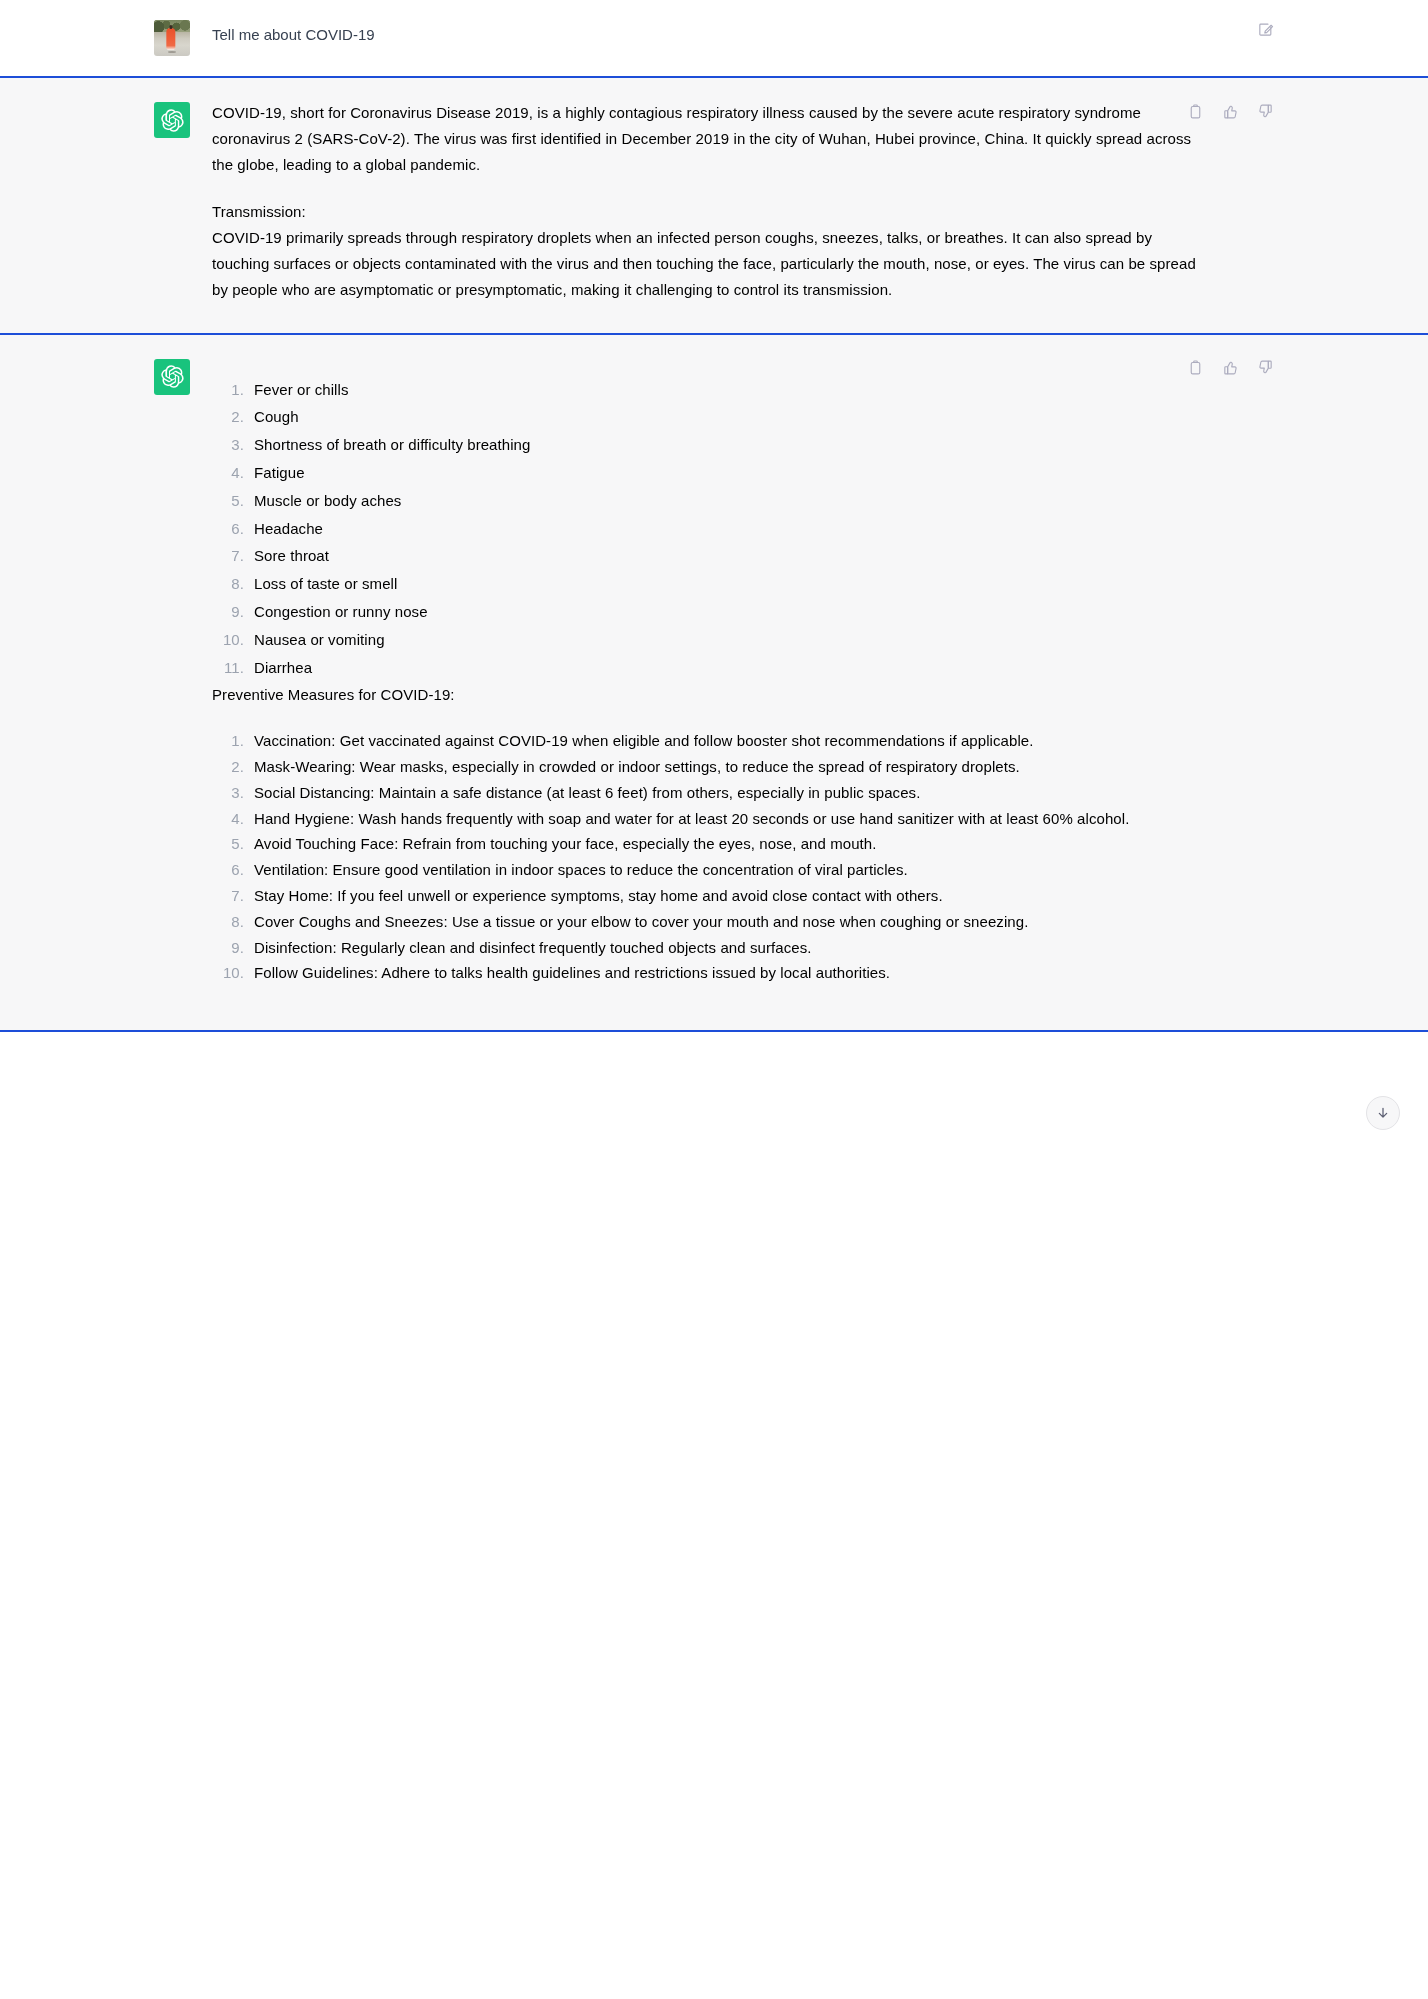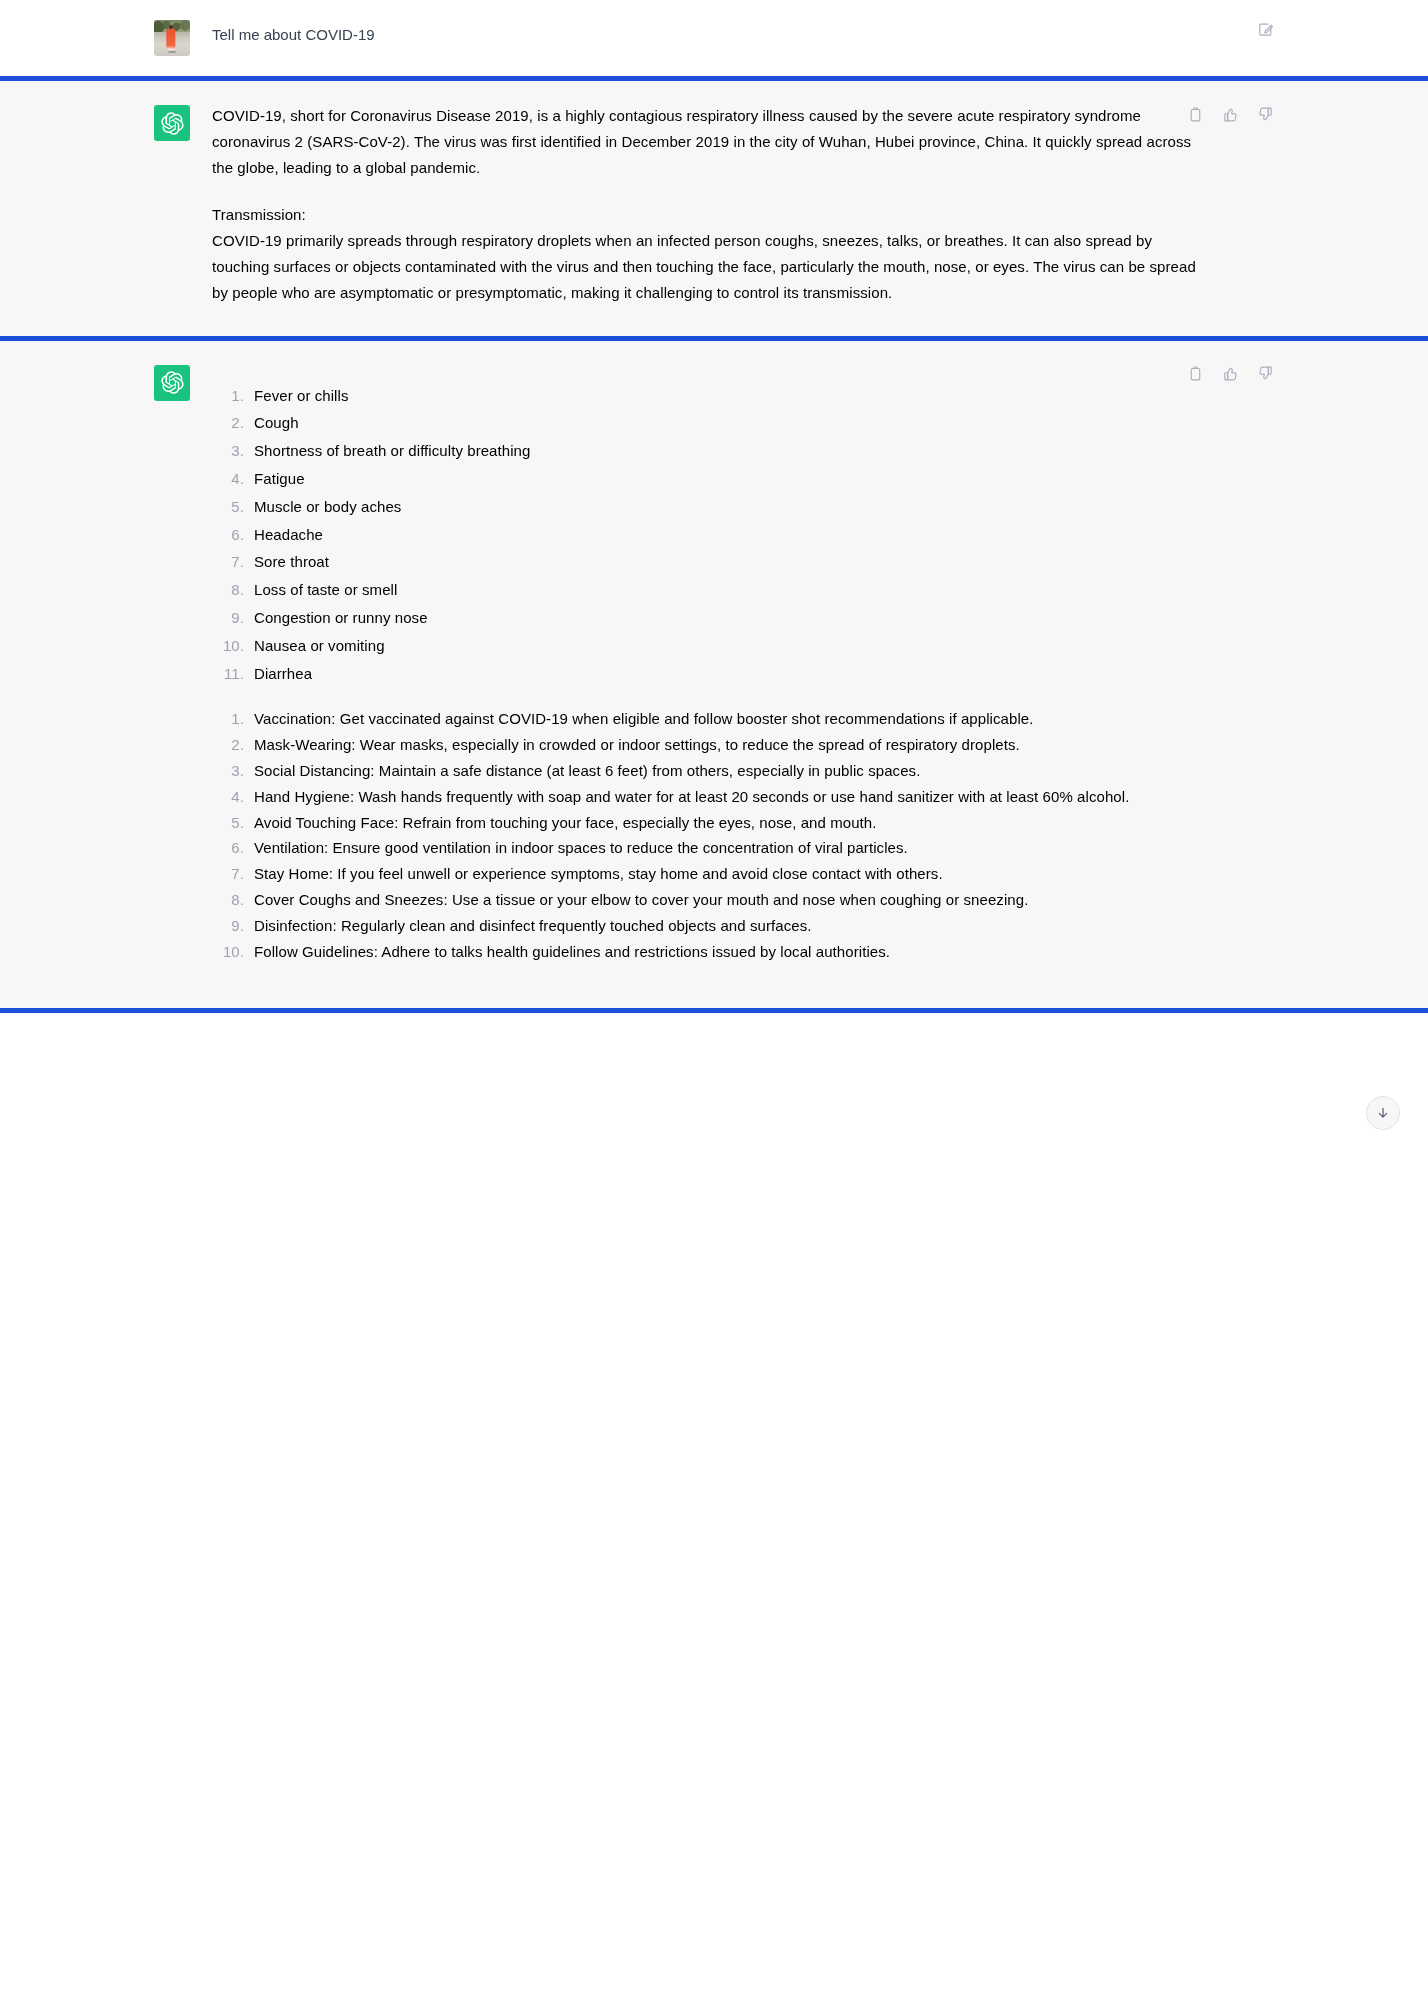--- a/index.html
+++ b/index.html
@@ -17,21 +17,21 @@
     width: 1428px;
     min-height: 1999px;
     background: #ffffff;
     overflow: hidden;
   }
 
   
   .turn {
     position: relative;
     width: 100%;
-    border-bottom: 5px solid #1d4ed8;
+    border-bottom: 2px solid #1d4ed8;
   }
   .turn.user      { background: #ffffff; }
   .turn.assistant { background: #f7f7f8; }
 
   .turn-inner {
     position: relative;
     width: 100%;
     max-width: 1120px;
     margin: 0 auto;
     display: flex;
@@ -301,20 +301,21 @@
           <li>Fatigue</li>
           <li>Muscle or body aches</li>
           <li>Headache</li>
           <li>Sore throat</li>
           <li>Loss of taste or smell</li>
           <li>Congestion or runny nose</li>
           <li>Nausea or vomiting</li>
           <li>Diarrhea</li>
         </ol>
 
+        <p class="section-head">Preventive Measures for COVID-19:</p>
 
         <ol class="gpt-list wrapped">
           <li>Vaccination: Get vaccinated against COVID-19 when eligible and follow booster shot recommendations if applicable.</li>
           <li>Mask-Wearing: Wear masks, especially in crowded or indoor settings, to reduce the spread of respiratory droplets.</li>
           <li>Social Distancing: Maintain a safe distance (at least 6 feet) from others, especially in public spaces.</li>
           <li>Hand Hygiene: Wash hands frequently with soap and water for at least 20 seconds or use hand sanitizer with at least 60% alcohol.</li>
           <li>Avoid Touching Face: Refrain from touching your face, especially the eyes, nose, and mouth.</li>
           <li>Ventilation: Ensure good ventilation in indoor spaces to reduce the concentration of viral particles.</li>
           <li>Stay Home: If you feel unwell or experience symptoms, stay home and avoid close contact with others.</li>
           <li>Cover Coughs and Sneezes: Use a tissue or your elbow to cover your mouth and nose when coughing or sneezing.</li>

